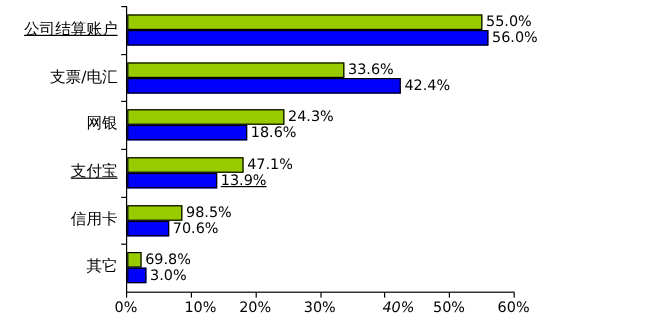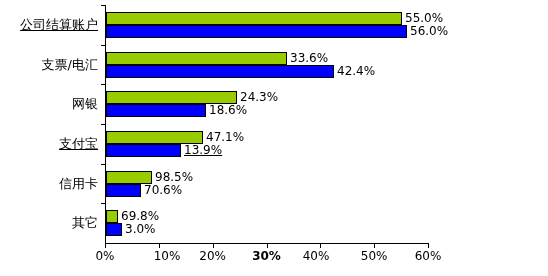--- a/index.html
+++ b/index.html
@@ -198,20 +198,20 @@
         <div class="bar-value" style="left: 16px; top: 205px;">69.8%</div>
         <div class="bar s2010" style="left: 1px; top: 218px; width: 16px; background: rgb(0, 0, 255);"></div>
         <div class="bar-value" style="left: 20px; top: 218px;">3.0%</div>
       </div>
   </div>
 
   <div id="xlabels">
       <div class="xlabel" style="left: 85px;">0%</div>
       <div class="xlabel" style="left: 147px;">10%</div>
       <div class="xlabel" style="left: 192.667px;">20%</div>
-      <div class="xlabel" style="left: 246.5px; font-weight: bold;">30%</div>
-      <div class="xlabel" style="left: 296px;">40%</div>
+      <div class="xlabel" style="left: 246.5px;">30%</div>
+      <div class="xlabel" style="left: 312px; font-style: italic;">40%</div>
       <div class="xlabel" style="left: 354.167px;">50%</div>
       <div class="xlabel" style="left: 408px;">60%</div>
     </div>
 
 
 </div>
 
 </body></html>

